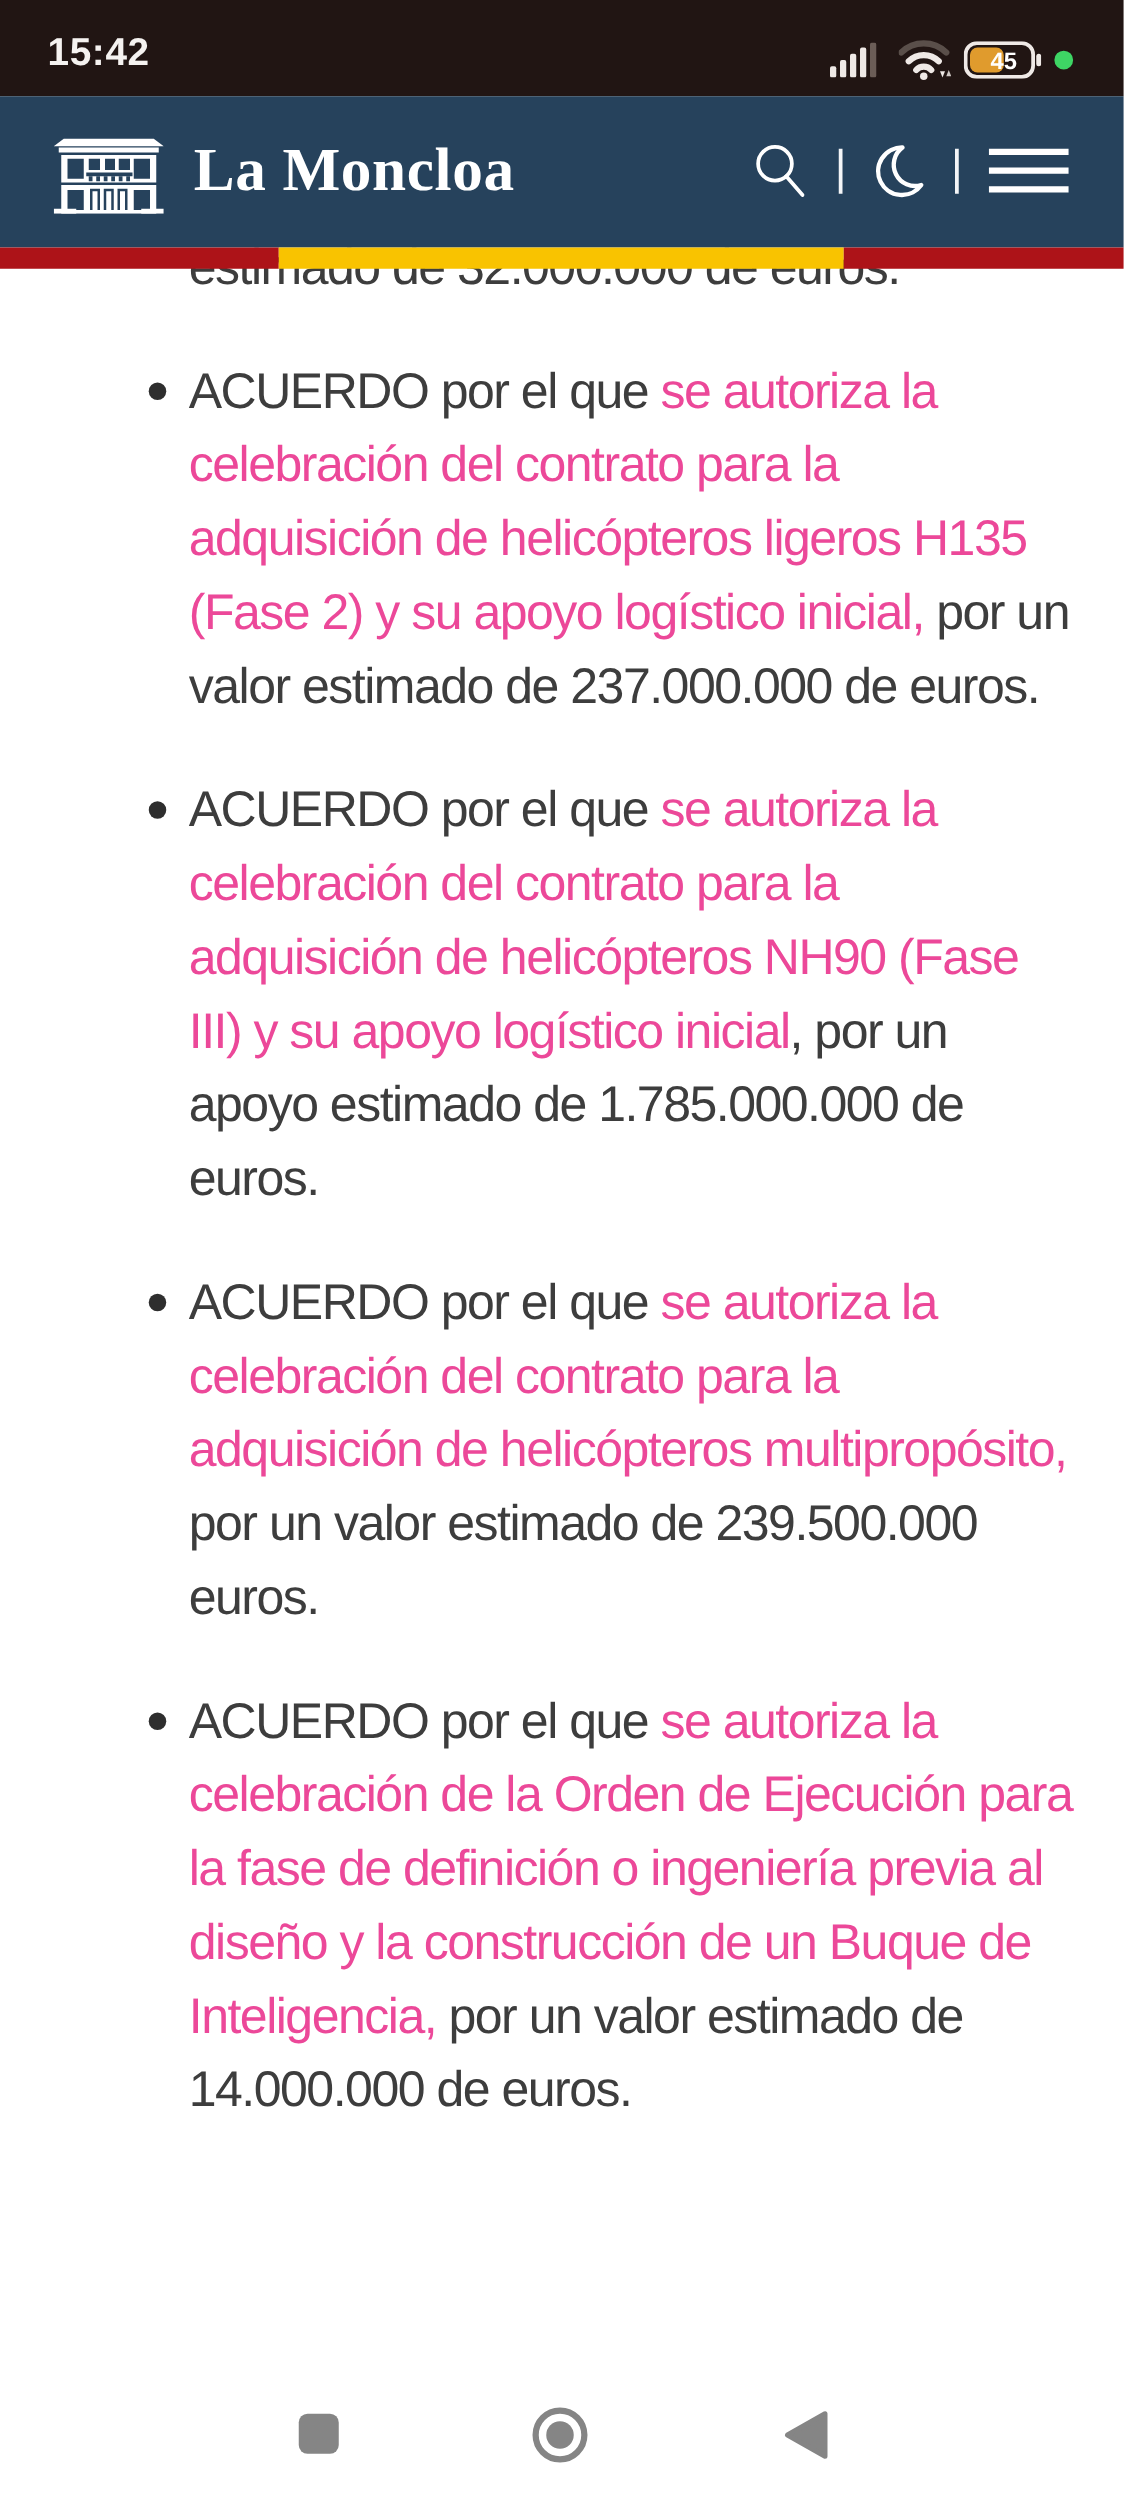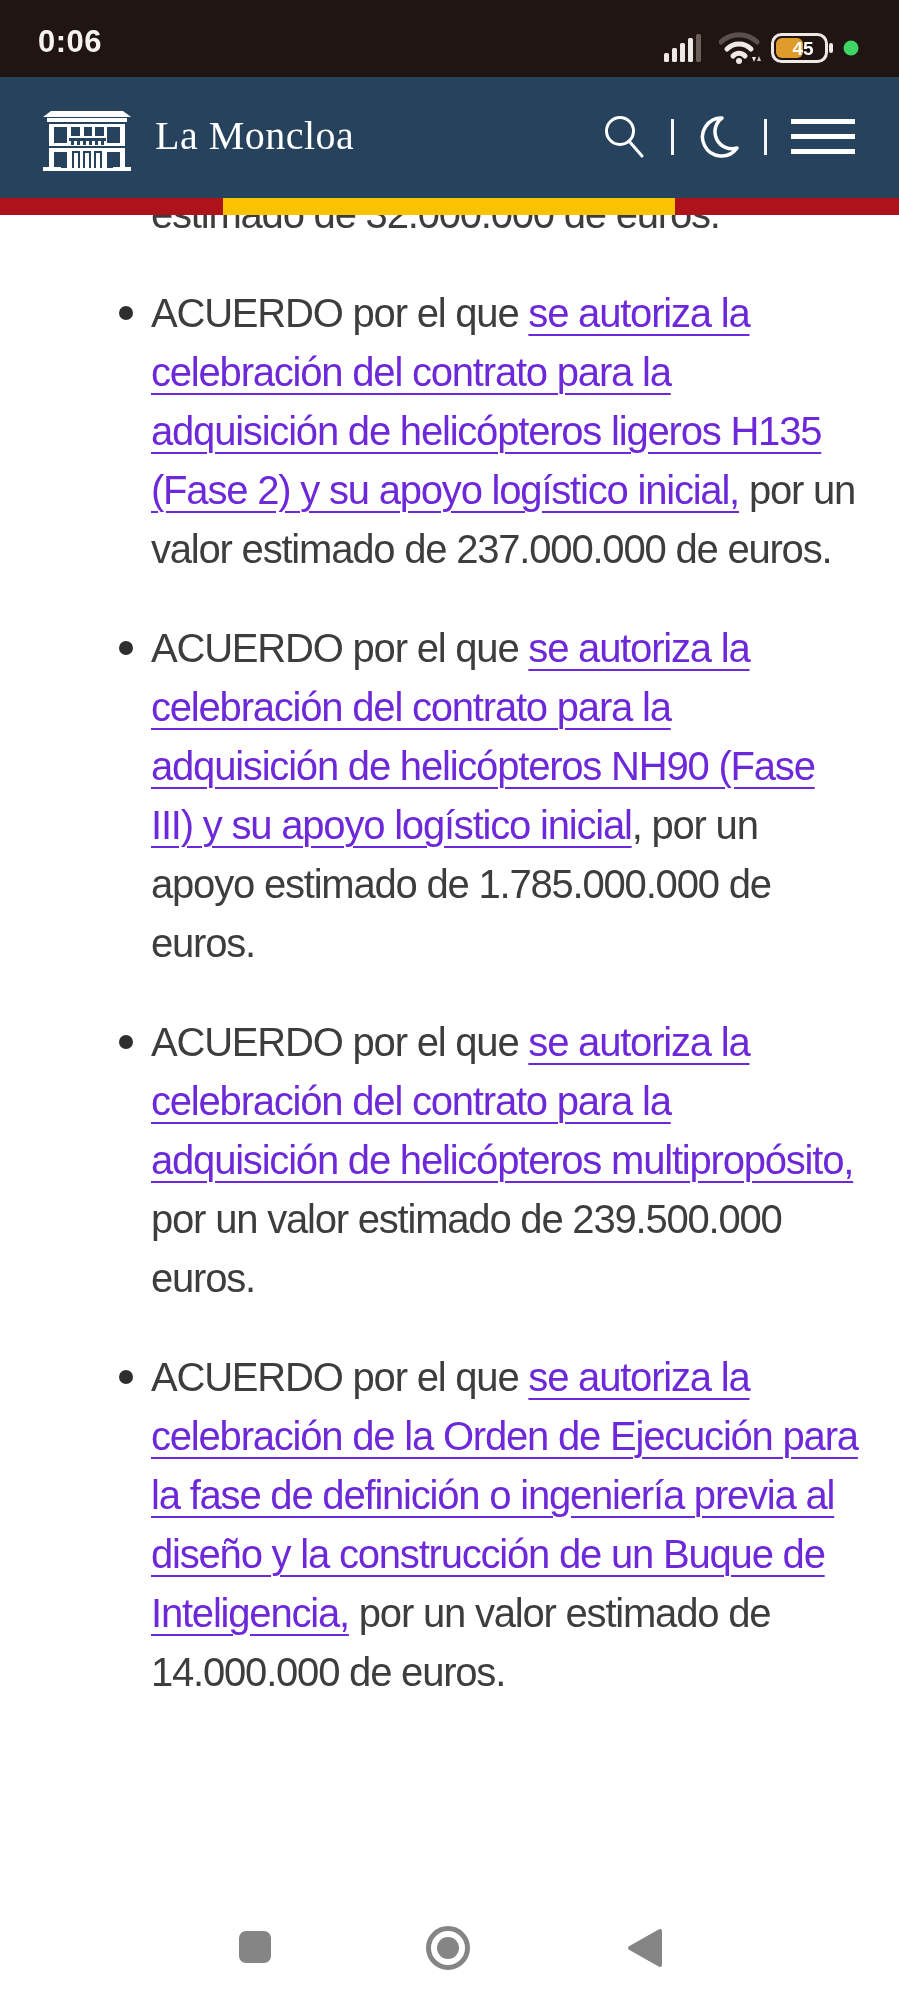--- a/index.html
+++ b/index.html
@@ -35,22 +35,22 @@
     width: 899px; height: 121px;
     background: #26425c;
     z-index: 30;
   }
   .brand { position:absolute; left:43px; top:24px; display:flex; align-items:center; }
   .brand-logo { width: 88px; height: 70px; }
   .brand-name {
     margin-left: 24px;
     color: #ffffff;
     font-family: "Liberation Serif", serif;
-    font-weight: 400;
-    font-size: 40px;
+    font-weight: 700;
+    font-size: 49px;
     letter-spacing: 0.5px;
     line-height: 70px;
   }
   .header-actions {
     position: absolute; right: 44px; top: 30px;
     display: flex; align-items: center; gap: 24px; height: 60px;
   }
   .header-divider { width: 3px; height: 36px; background: #ffffff; opacity: .95; }
   .hicon { display:block; }
 
@@ -93,22 +93,21 @@
   }
   ul.agreements li::before {
     content: "";
     position: absolute;
     left: 1px; top: 22px;
     width: 14px; height: 14px;
     border-radius: 50%;
     background: #2e2e2e;
   }
   .agreement-link {
-    color: #6d28d9;
-    text-decoration: underline;
+    color: #ec4899;
     text-decoration-thickness: 2px;
     text-underline-offset: 7px;
     cursor: pointer;
   }
 
   
   .android-nav {
     position: absolute; left: 0; top: 1900px;
     width: 899px; height: 100px;
     background: #ffffff;
@@ -126,21 +125,21 @@
 
   <ul class="agreements">
     <li><span>ACUERDO por el que </span><a class="agreement-link">se autoriza la celebración del contrato para la adquisición de helicópteros ligeros H135 (Fase 2) y su apoyo logístico inicial,</a><span> por un valor estimado de 237.000.000 de euros.</span></li>
     <li><span>ACUERDO por el que </span><a class="agreement-link">se autoriza la celebración del contrato para la adquisición de helicópteros NH90 (Fase III) y su apoyo logístico inicial</a><span>, por un apoyo estimado de 1.785.000.000 de euros.</span></li>
     <li><span>ACUERDO por el que </span><a class="agreement-link">se autoriza la celebración del contrato para la adquisición de helicópteros multipropósito,</a><span> por un valor estimado de 239.500.000 euros.</span></li>
     <li><span>ACUERDO por el que </span><a class="agreement-link">se autoriza la celebración de la Orden de Ejecución para la fase de definición o ingeniería previa al diseño y la construcción de un Buque de Inteligencia,</a><span> por un valor estimado de 14.000.000 de euros.</span></li>
   </ul>
 </div>
 
 <div class="status-bar">
-  <div class="status-time">0:06</div>
+  <div class="status-time">15:42</div>
   <div class="status-icons">
 
     <svg width="45" height="28" viewBox="0 0 45 28">
       <rect x="0" y="19" width="5" height="9" rx="1.5" fill="#efe9e6"></rect>
       <rect x="8" y="14" width="5" height="14" rx="1.5" fill="#efe9e6"></rect>
       <rect x="16" y="9" width="5" height="19" rx="1.5" fill="#efe9e6"></rect>
       <rect x="24" y="4" width="5" height="24" rx="1.5" fill="#efe9e6"></rect>
       <rect x="32" y="0" width="5" height="28" rx="1.5" fill="#6b5d57"></rect>
     </svg>
 

